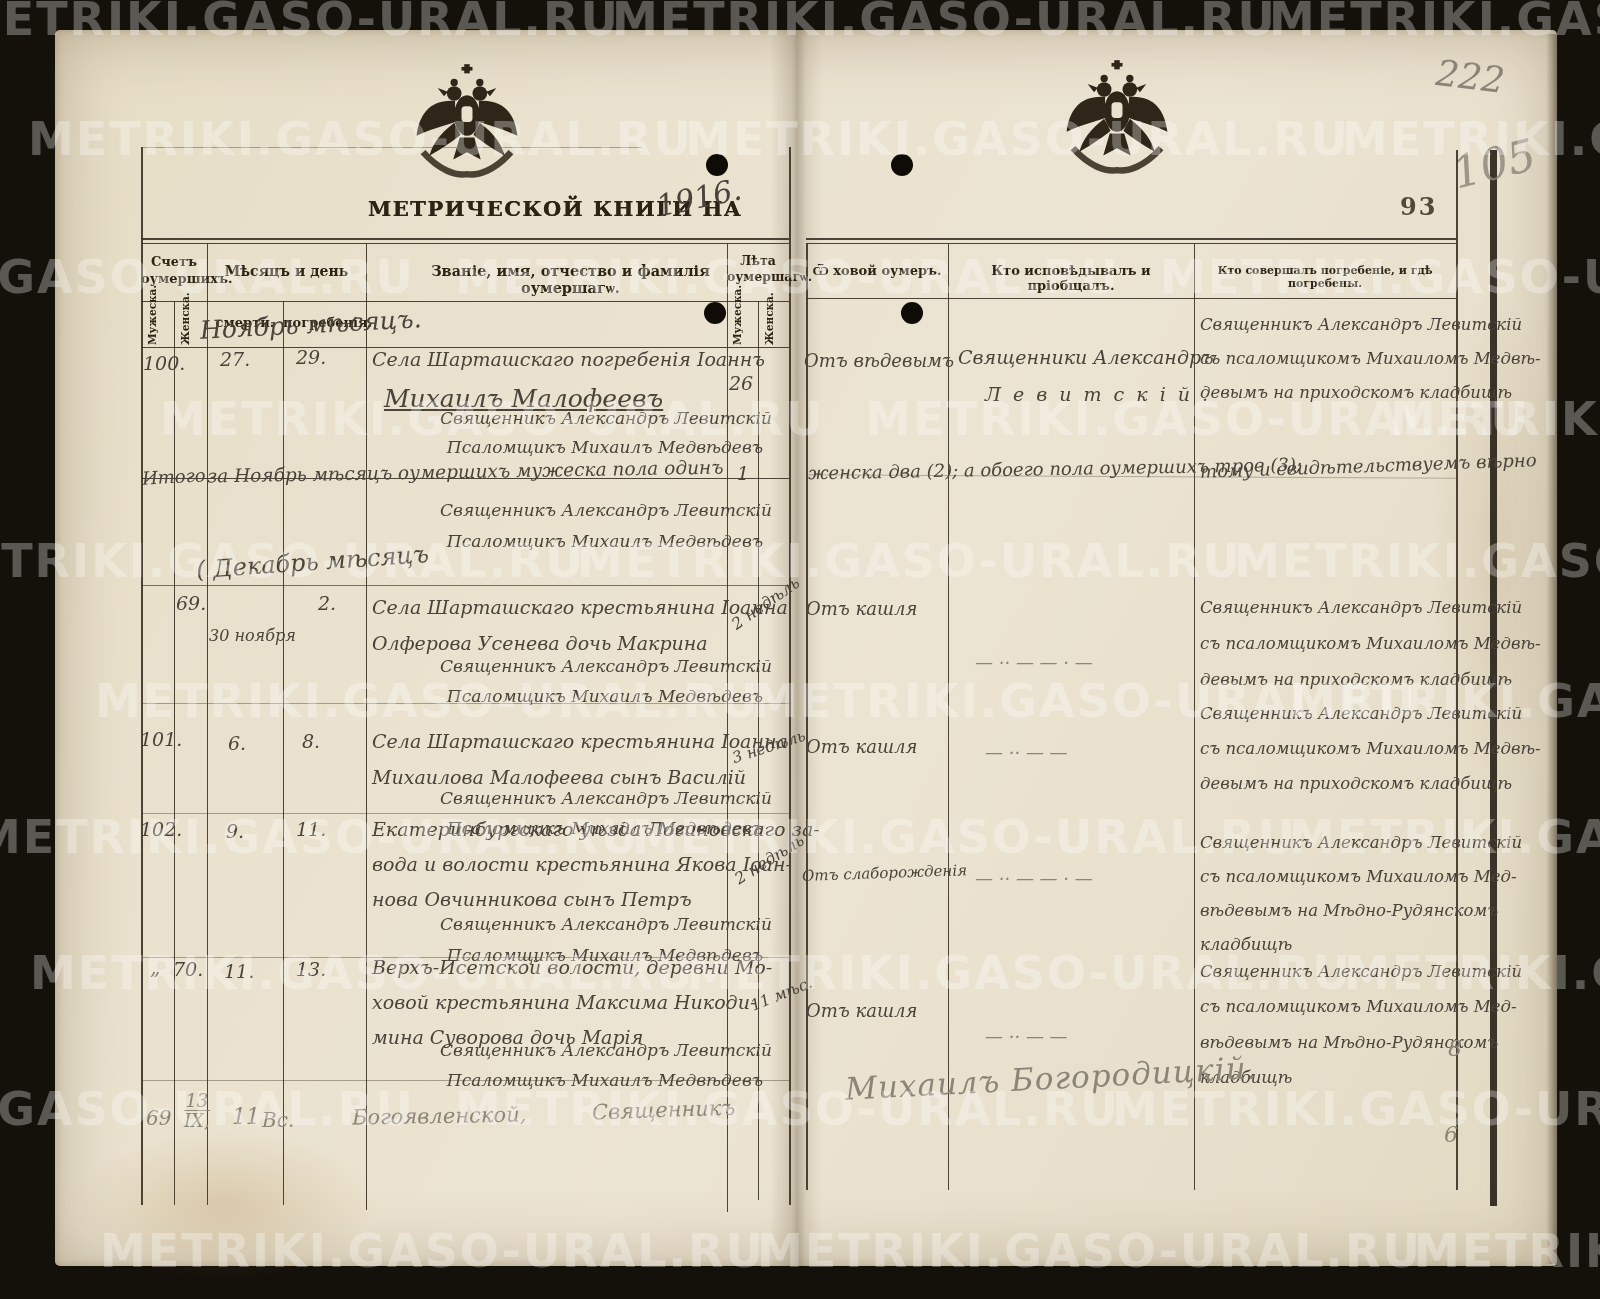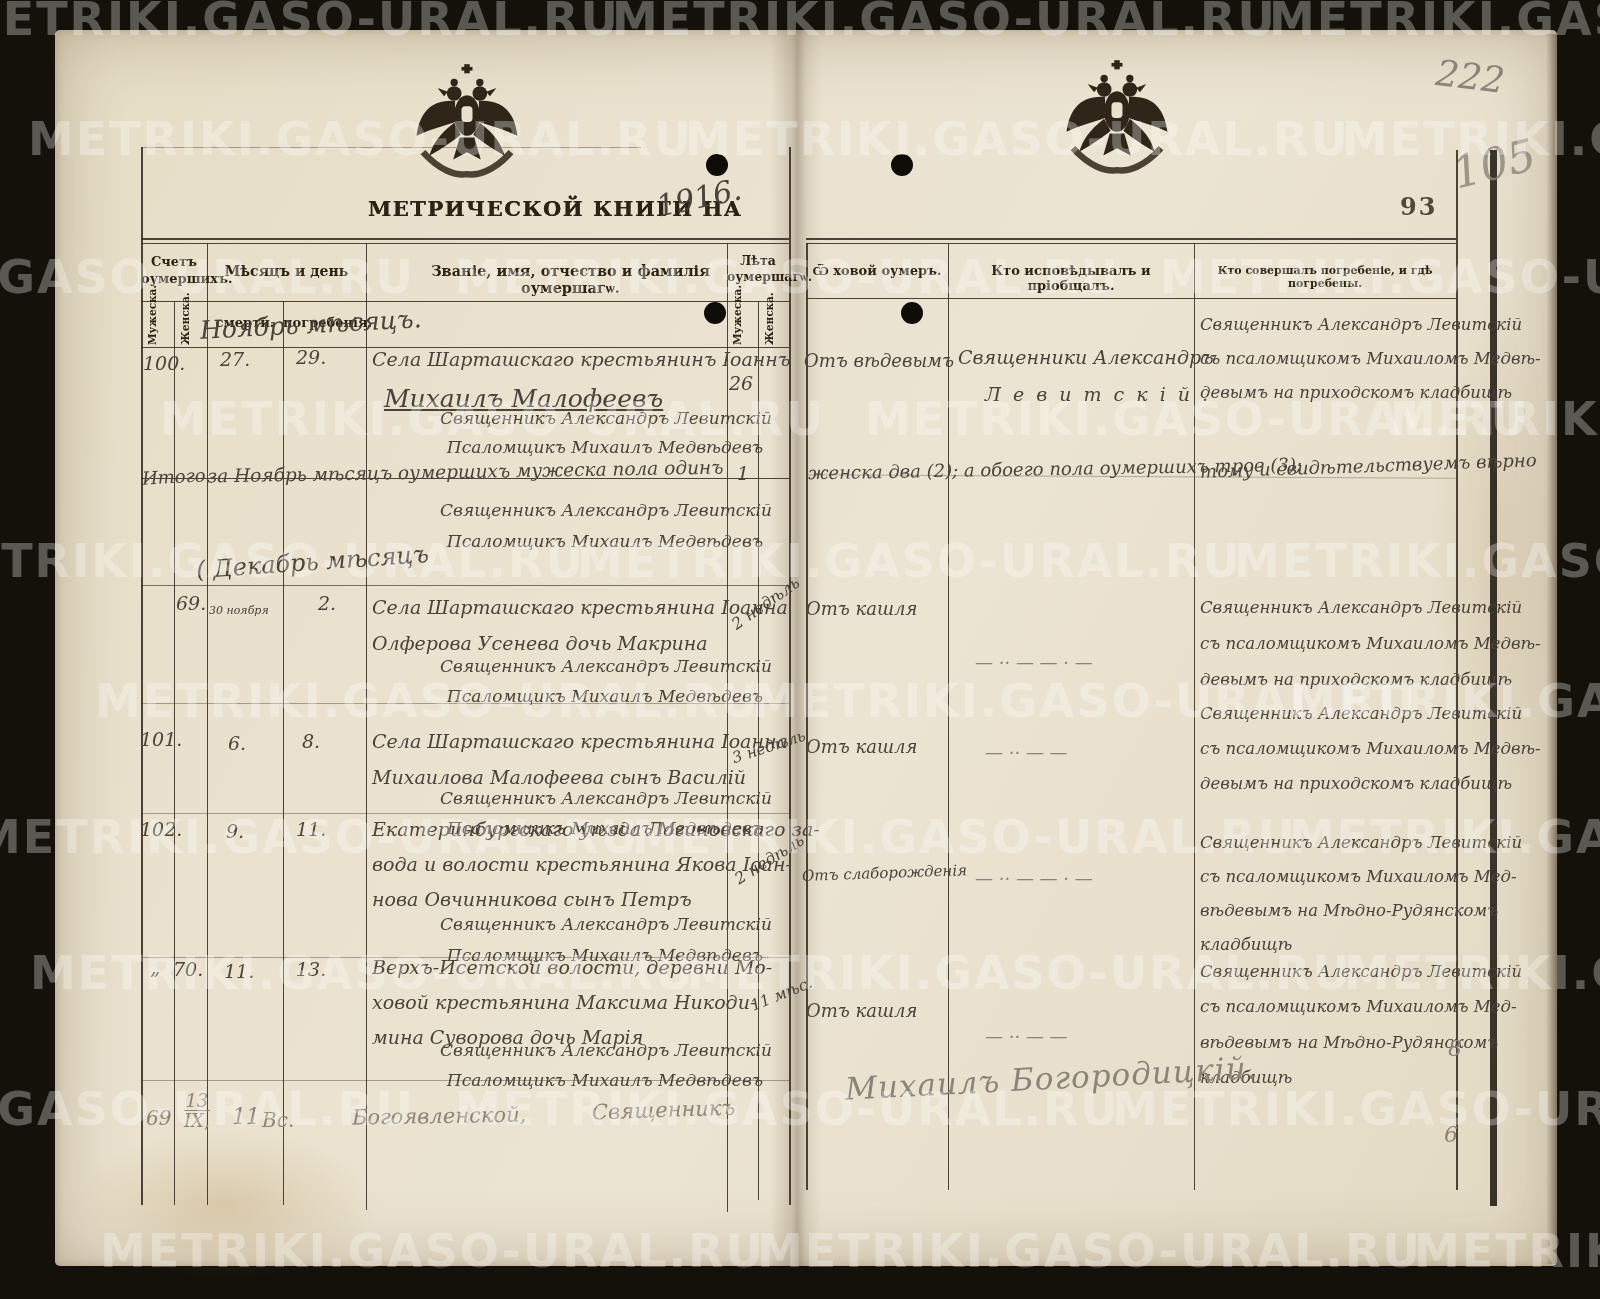--- a/index.html
+++ b/index.html
@@ -146,42 +146,42 @@
   <div class="abs print ctr" style="left:806px;top:263px;width:142px;font-size:13px;">Ѿ ховой оумеръ.</div>
   <div class="abs print ctr" style="left:948px;top:263px;width:246px;font-size:13px;">Кто исповѣдывалъ и пріобщалъ.</div>
   <div class="abs print ctr" style="left:1194px;top:264px;width:262px;font-size:11px;">Кто совершалъ погребеніе, и гдѣ погребены.</div>
 
   <div class="abs hw" style="left:200px;top:310px;font-size:25px;transform:rotate(-3deg);">Ноябрь мѣсяцъ.</div>
   <div class="abs hw" style="left:196px;top:548px;font-size:24px;transform:rotate(-4deg);">( Декабрь мѣсяцъ</div>
 
   <div class="abs hw" style="left:143px;top:352px;font-size:19px;">100.</div>
   <div class="abs hw" style="left:220px;top:348px;font-size:19px;">27.</div>
   <div class="abs hw" style="left:296px;top:346px;font-size:19px;">29.</div>
-  <div class="abs hw" style="left:372px;top:348px;font-size:19px;">Села Шарташскаго крестьянинъ Іоаннъ</div>
+  <div class="abs hw" style="left:372px;top:348px;font-size:19px;">Села Шарташскаго погребенія Іоаннъ</div>
   <div class="abs hw" style="left:384px;top:384px;font-size:25px;text-decoration:underline;">Михаилъ Малофеевъ</div>
   <div class="abs hw ctr" style="left:440px;top:408px;width:330px;font-size:17px;">Священникъ Александръ Левитскій</div>
   <div class="abs hw ctr" style="left:440px;top:437px;width:330px;font-size:17px;">Псаломщикъ Михаилъ Медвѣдевъ</div>
   <div class="abs hw" style="left:729px;top:372px;font-size:19px;">26</div>
   <div class="abs hw" style="left:804px;top:350px;font-size:18px;">Отъ вѣдевымъ</div>
   <div class="abs hw" style="left:958px;top:346px;font-size:19px;">Священники Александръ</div>
   <div class="abs hw" style="left:985px;top:383px;font-size:19px;letter-spacing:3px;">Л е в и т с к і й .</div>
   <div class="abs hw" style="left:1200px;top:315px;font-size:16.5px;">Священникъ Александръ Левитскій</div>
   <div class="abs hw" style="left:1200px;top:349px;font-size:16.5px;">съ псаломщикомъ Михаиломъ Медвѣ-</div>
   <div class="abs hw" style="left:1200px;top:383px;font-size:16.5px;">девымъ на приходскомъ кладбищѣ</div>
 
   <div class="abs hw" style="left:142px;top:466px;font-size:18px;transform:rotate(-3deg);">Итого</div>
   <div class="abs hw" style="left:207px;top:461px;font-size:18.5px;transform:rotate(-1deg);">за Ноябрь мѣсяцъ оумершихъ мужеска пола одинъ</div>
   <div class="abs hw" style="left:737px;top:462px;font-size:19px;">1</div>
   <div class="abs hw ctr" style="left:440px;top:500px;width:330px;font-size:17px;">Священникъ Александръ Левитскій</div>
   <div class="abs hw ctr" style="left:440px;top:531px;width:330px;font-size:17px;">Псаломщикъ Михаилъ Медвѣдевъ</div>
   <div class="abs hw" style="left:808px;top:458px;font-size:18px;transform:rotate(-1deg);">женска два (2); а обоего пола оумершихъ трое (3);</div>
   <div class="abs hw" style="left:1200px;top:455px;font-size:18px;transform:rotate(-2deg);">тому и свидѣтельствуемъ вѣрно</div>
 
   <div class="abs hw" style="left:176px;top:592px;font-size:19px;">69.</div>
-  <div class="abs hw" style="left:209px;top:604px;font-size:11px;">30 ноября</div>
+  <div class="abs hw" style="left:209px;top:626px;font-size:16px;">30 ноября</div>
   <div class="abs hw" style="left:318px;top:592px;font-size:19px;">2.</div>
   <div class="abs hw" style="left:372px;top:596px;font-size:19px;">Села Шарташскаго крестьянина Іоанна</div>
   <div class="abs hw" style="left:372px;top:632px;font-size:19px;">Олферова Усенева дочь Макрина</div>
   <div class="abs hw ctr" style="left:440px;top:656px;width:330px;font-size:17px;">Священникъ Александръ Левитскій</div>
   <div class="abs hw ctr" style="left:440px;top:686px;width:330px;font-size:17px;">Псаломщикъ Михаилъ Медвѣдевъ</div>
   <div class="abs hw" style="left:728px;top:618px;font-size:16px;transform:rotate(-35deg);transform-origin:left top;">2 недѣль</div>
   <div class="abs hw" style="left:806px;top:598px;font-size:18px;">Отъ кашля</div>
   <div class="abs hw pencil" style="left:975px;top:652px;font-size:18px;">—  ··  —  —  ·  —</div>
   <div class="abs hw" style="left:1200px;top:598px;font-size:16.5px;">Священникъ Александръ Левитскій</div>
   <div class="abs hw" style="left:1200px;top:634px;font-size:16.5px;">съ псаломщикомъ Михаиломъ Медвѣ-</div>

